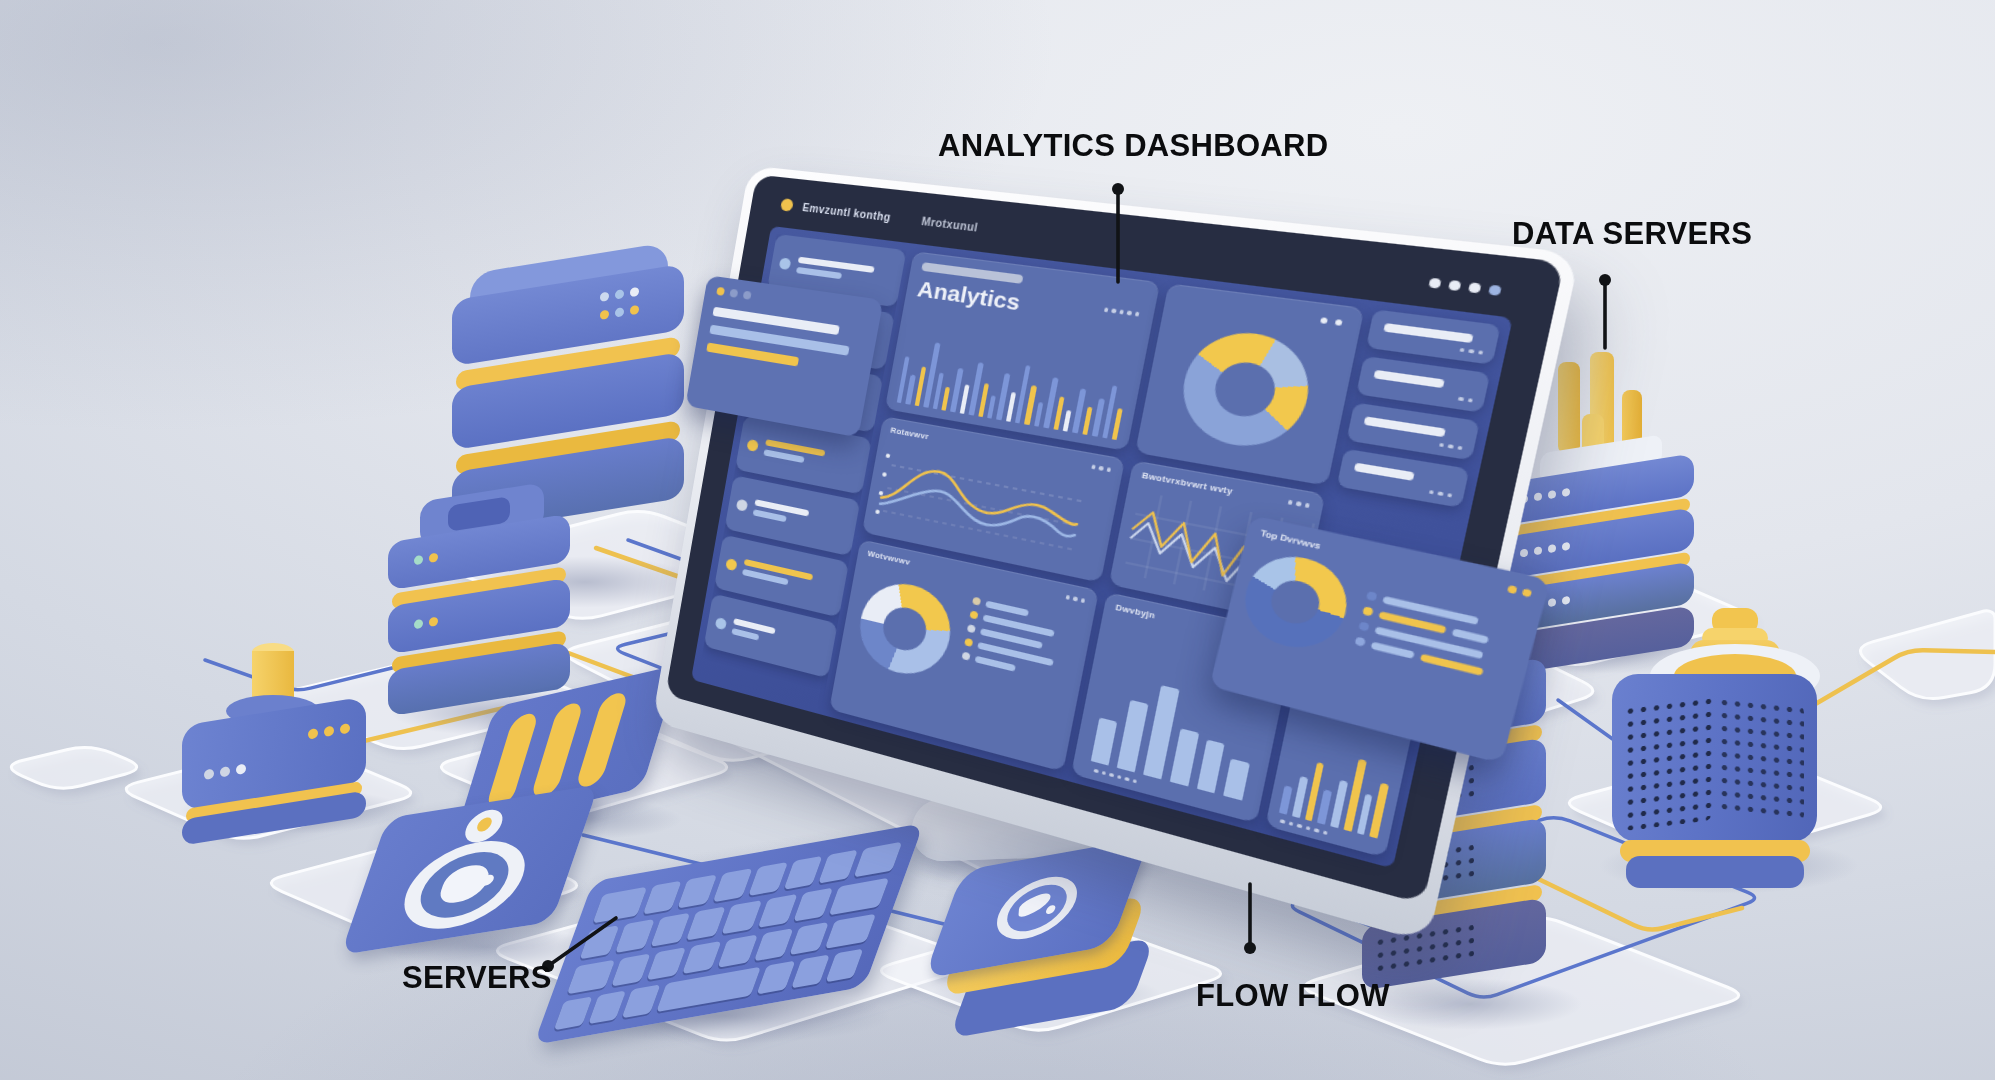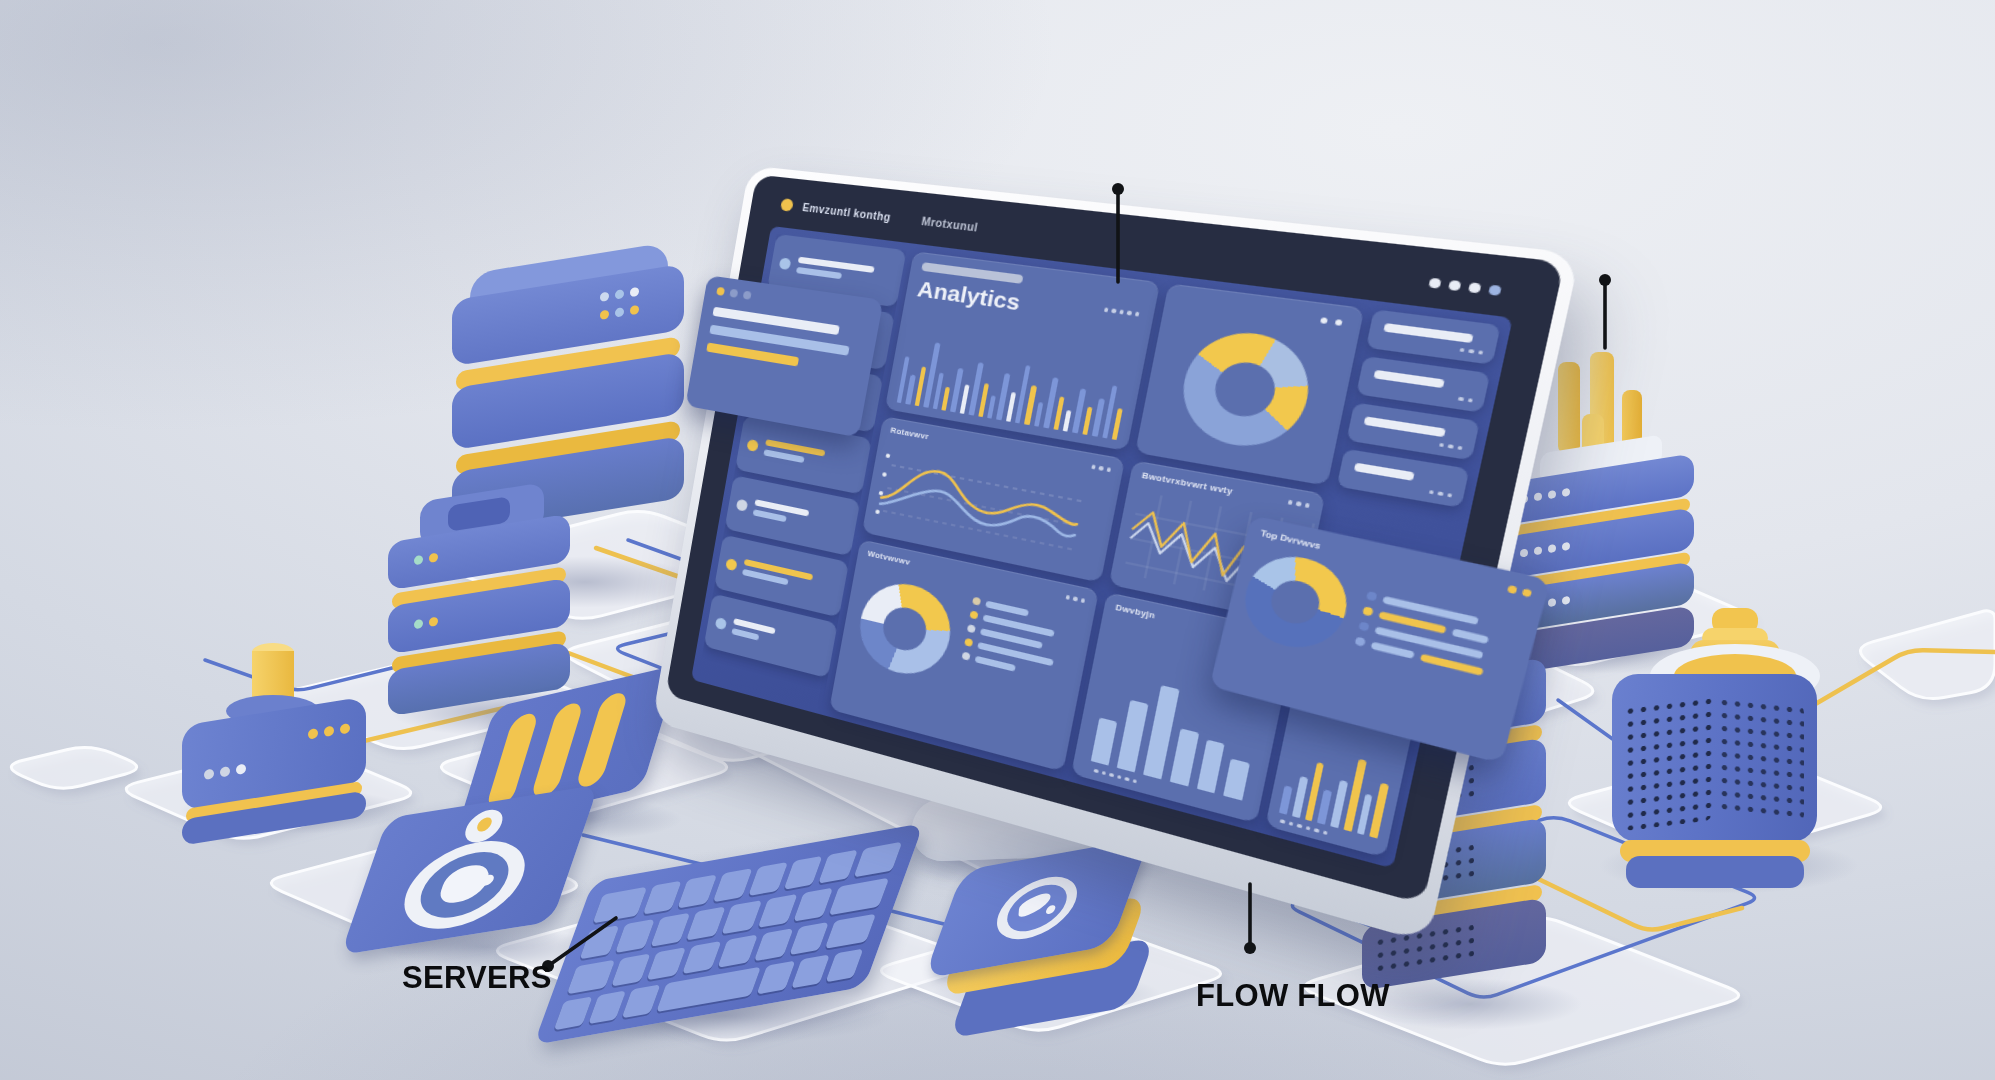--- a/index.html
+++ b/index.html
@@ -714,16 +714,18 @@
       <path d="M1118,189 L1118,282" stroke="#111316" stroke-width="3.6" fill="none" stroke-linecap="round"></path>
       <circle cx="1118" cy="189" r="6" fill="#111316"></circle>
       <path d="M1605,280 L1605,348" stroke="#111316" stroke-width="3.6" fill="none" stroke-linecap="round"></path>
       <circle cx="1605" cy="280" r="6" fill="#111316"></circle>
       <path d="M548,966 L616,918" stroke="#111316" stroke-width="3.6" fill="none" stroke-linecap="round"></path>
       <circle cx="548" cy="966" r="6" fill="#111316"></circle>
       <path d="M1250,884 L1250,948" stroke="#111316" stroke-width="3.6" fill="none" stroke-linecap="round"></path>
       <circle cx="1250" cy="948" r="6" fill="#111316"></circle>
     </svg>
 
+  <div class="callout" style="left:938px;top:128px;z-index:11;">ANALYTICS DASHBOARD</div>
+  <div class="callout" style="left:1512px;top:216px;z-index:11;">DATA SERVERS</div>
   <div class="callout" style="left:402px;top:960px;z-index:11;">SERVERS</div>
   <div class="callout" style="left:1196px;top:978px;z-index:11;">FLOW FLOW</div>
 
 </div>
 
 </body></html>

